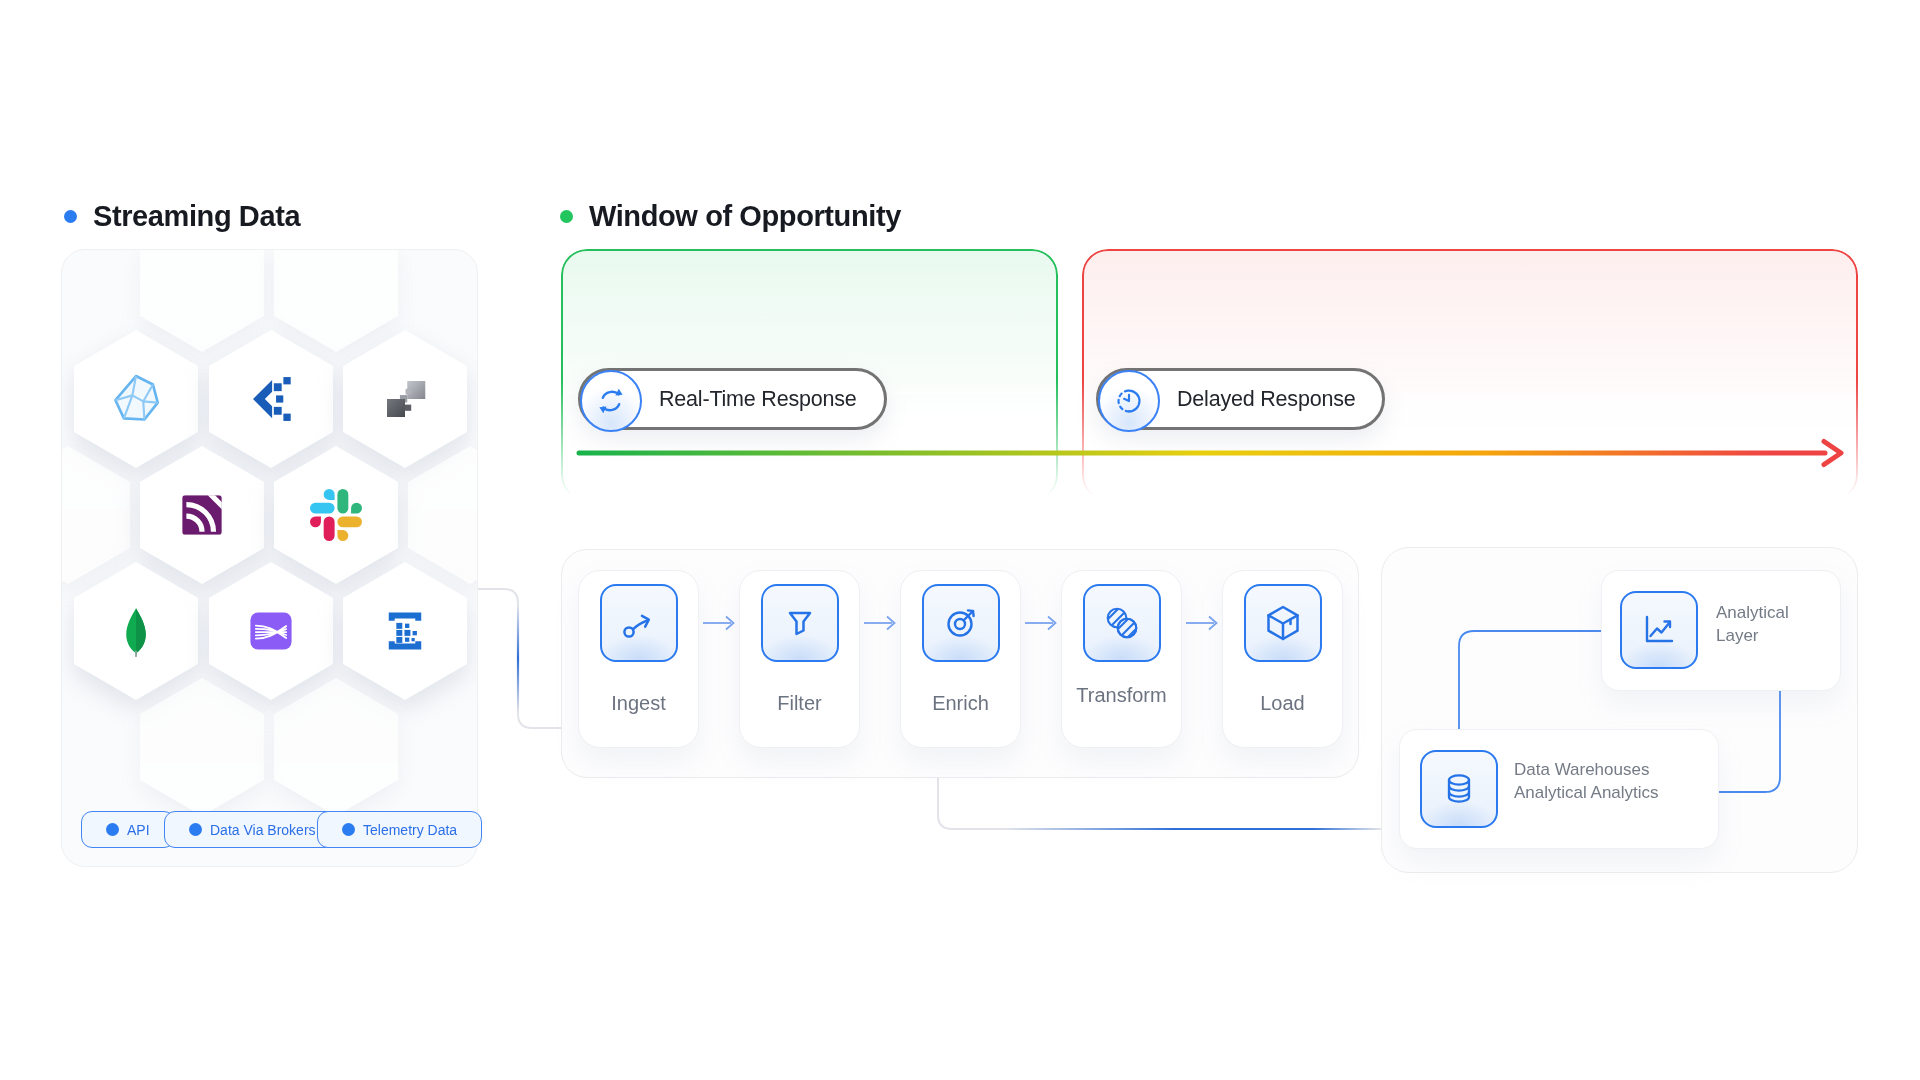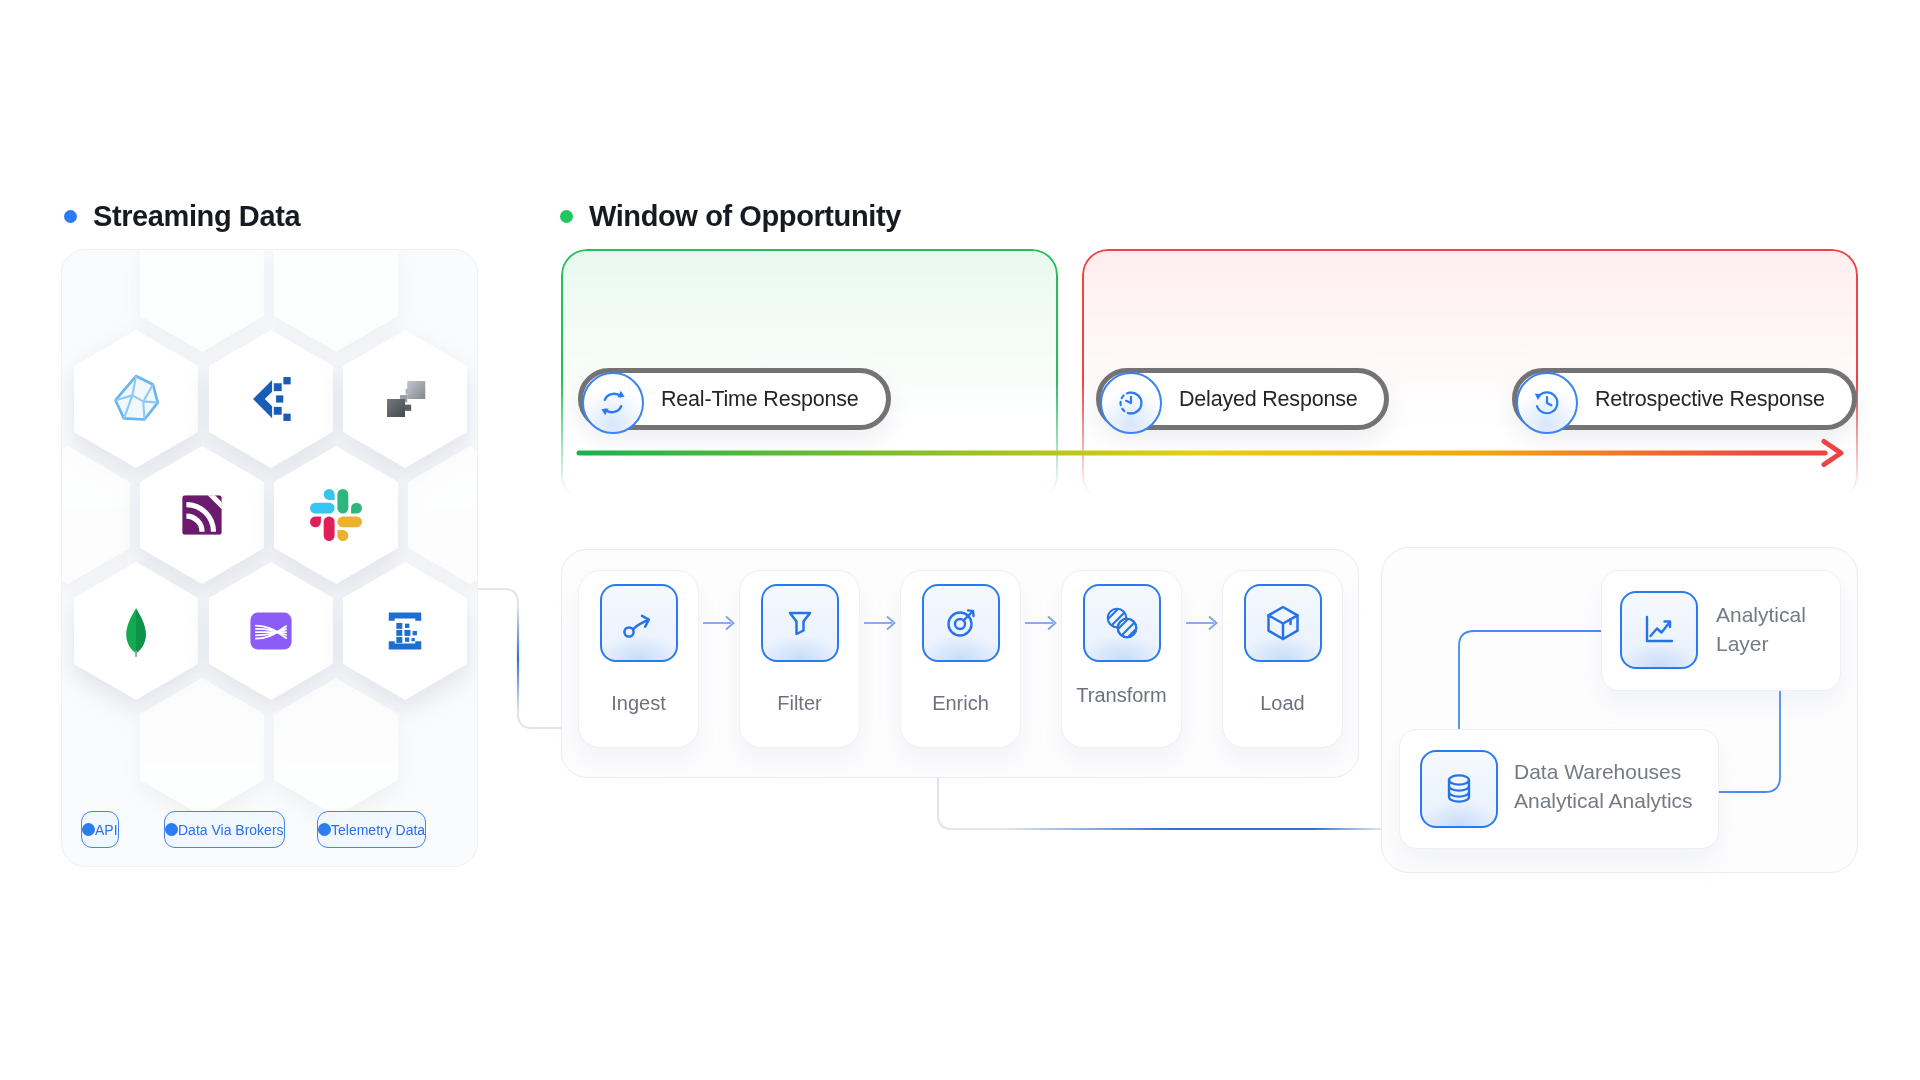--- a/index.html
+++ b/index.html
@@ -31,44 +31,44 @@
 
   
   .hex-wrap{position:absolute;filter:drop-shadow(0 10px 12px rgba(168,178,198,.32));}
   .hex{width:124px;height:138px;background:#ffffff;
        clip-path:polygon(50% 0,100% 26%,100% 74%,50% 100%,0 74%,0 26%);
        display:flex;align-items:center;justify-content:center;}
   .hex-faint{opacity:.65;filter:drop-shadow(0 8px 10px rgba(168,178,198,.22));}
 
   
   .tagpill{position:absolute;height:37px;box-sizing:border-box;border:1.6px solid #4285f4;
-           background:#f1f7ff;border-radius:11px;display:flex;align-items:center;
-           padding:0 0;color:#2b6fe8;font-size:14px;font-weight:500;white-space:nowrap;}
+           background:#f1f7ff;border-radius:11px;display:flex;align-items:center;gap:8px;
+           padding:0 24px;color:#2b6fe8;font-size:14px;font-weight:500;white-space:nowrap;}
   .tagdot{width:13px;height:13px;border-radius:50%;background:#2b7cf0;flex:0 0 auto;}
 
   
-  .wpill{position:absolute;height:62px;background:#fff;border:5px solid #737373;border-radius:32px;
+  .wpill{position:absolute;height:62px;background:#fff;border:3px solid #737373;border-radius:32px;
          box-shadow:0 10px 22px rgba(140,152,175,.16);display:flex;align-items:center;
          box-sizing:border-box;white-space:nowrap;}
   .wpill .circ{position:absolute;left:-1px;top:-1px;width:62px;height:62px;border-radius:50%;
          border:2px solid #3b82f6;box-sizing:border-box;
          background:radial-gradient(circle at 50% 88%, #d7e6fb 0%, #ffffff 62%);
          display:flex;align-items:center;justify-content:center;}
   .wpill .lbl{margin-left:78px;margin-right:27px;font-size:21.5px;color:#23262d;
          font-weight:500;letter-spacing:-0.2px;}
 
   
   .card{position:absolute;background:#fff;box-sizing:border-box;border:1.5px solid #eef0f3;
         border-radius:22px;box-shadow:0 14px 26px rgba(150,160,180,.10);}
   .tile{position:absolute;width:78px;height:78px;border-radius:16px;border:2px solid #2b7af0;
         box-sizing:border-box;display:flex;align-items:center;justify-content:center;
         background:radial-gradient(ellipse 75% 48% at 50% 100%, #c8dcf9 0%, rgba(238,244,253,0) 72%),
                    linear-gradient(180deg,#f5f9fe,#e9f1fc);}
   .steplbl{position:absolute;width:121px;text-align:center;font-size:20px;color:#6c7380;}
-  .ntext{position:absolute;font-size:21px;color:#747b86;line-height:1.38;}
+  .ntext{position:absolute;font-size:17px;color:#747b86;line-height:1.38;}
 
   svg{display:block;}
   .abs{position:absolute;}
 </style>
 </head>
 <body>
 
 <div id="canvas">
 
   <div class="panel streaming-panel">
@@ -285,32 +285,20 @@
         <g fill="none" stroke="#2b7cf0" stroke-width="2.4" stroke-linecap="round">
           <path d="M22 10.5 a11.5 11.5 0 0 1 0 23"></path>
           <path d="M22 33.5 a11.5 11.5 0 0 1 0 -23" stroke-dasharray="3.6 4.2"></path>
           <path d="M22 22 V15.2 M22 22 L16.6 19.6"></path>
         </g>
       </svg>
     </span>
     <span class="lbl">Delayed Response</span>
   </div>
 
-  <div class="wpill" style="left:1512px;top:368px">
-    <span class="circ">
-      <svg width="40" height="40" viewBox="0 0 44 44">
-        <g fill="none" stroke="#2b7cf0" stroke-width="2.4" stroke-linecap="round">
-          <path d="M13.2 14.2 A 11.5 11.5 0 1 1 11 25.5"></path>
-          <path d="M22 22 V15.5 M22 22 L26.8 24.5"></path>
-        </g>
-        <polygon points="8.6,11.5 16.2,12.4 11.9,18.8" fill="#2b7cf0"></polygon>
-      </svg>
-    </span>
-    <span class="lbl">Retrospective Response</span>
-  </div>
 
   <svg class="abs" style="left:570px;top:436px" width="1290" height="34" viewBox="0 0 1290 34">
     <defs>
       <linearGradient id="garrow" x1="0" y1="0" x2="1262" y2="0" gradientUnits="userSpaceOnUse">
         <stop offset="0" stop-color="#16b24d"></stop>
         <stop offset="0.28" stop-color="#8abf28"></stop>
         <stop offset="0.5" stop-color="#e8cf0e"></stop>
         <stop offset="0.72" stop-color="#f5a70b"></stop>
         <stop offset="0.95" stop-color="#ef4444"></stop>
       </linearGradient>

